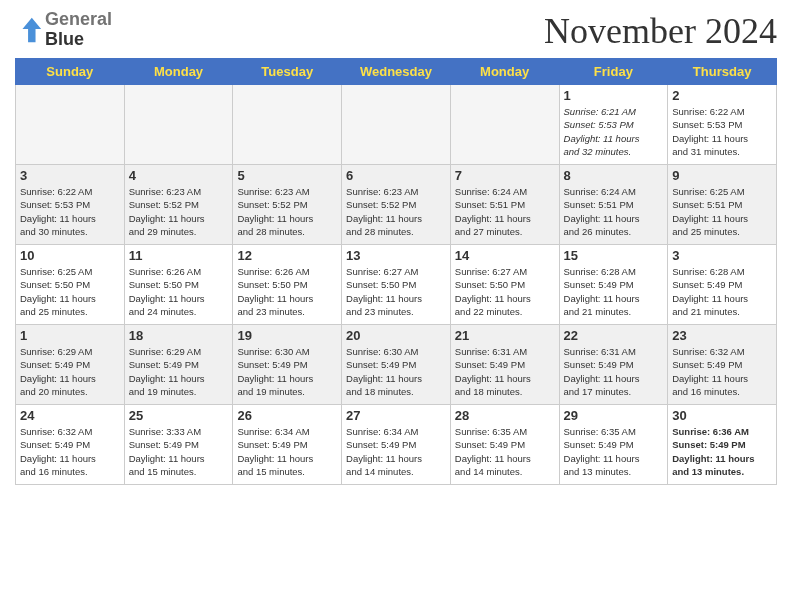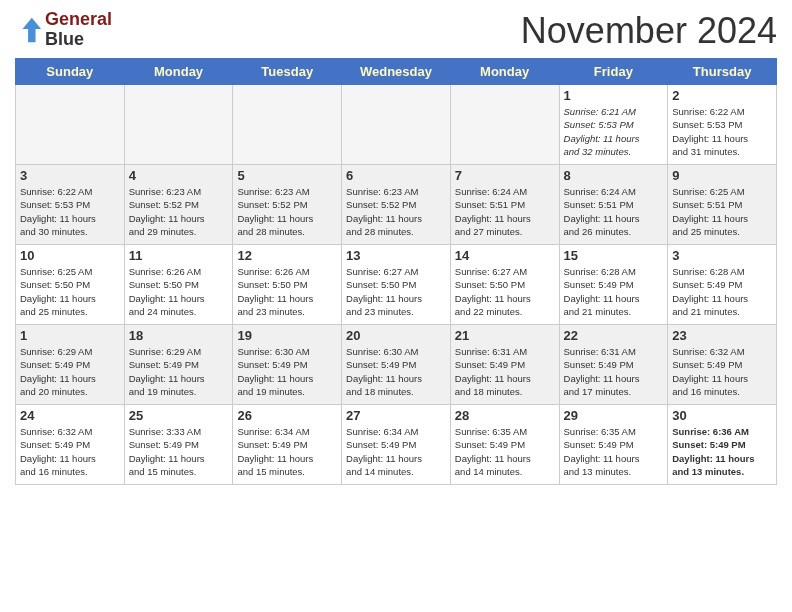--- a/index.html
+++ b/index.html
@@ -1,27 +1,27 @@
 <!DOCTYPE html>
 <html><head>
   <meta charset="utf-8">
   <style>
     * { box-sizing: border-box; margin: 0; padding: 0; }
     body { font-family: Arial, sans-serif; background: #fff; width: 792px; min-height: 612px; }
     .container { padding: 10px 15px; }
     .header-row { display: flex; justify-content: space-between; align-items: flex-start; margin-bottom: 6px; }
     .logo { display: flex; align-items: center; }
     .logo-text { font-size: 18px; font-weight: bold; color: #333; line-height: 1.1; }
-    .logo-text span { color: #7f1d1d; }
+    .logo-text span { color: #737373; }
     .logo-icon { width: 28px; height: 28px; margin-right: 2px; }
-    .title-block { text-align: left; }
+    .title-block { text-align: left; font-family: Liberation Serif, serif; }
     .month-title { font-size: 36px; font-weight: 300; color: #333; }
     .location-title { font-size: 16px; color: #555; }
     table { width: 100%; border-collapse: collapse; table-layout: fixed; }
-    .day-header { background: #4472c4; color: #fef9c3; text-align: center; padding: 5px 2px; font-size: 13px; font-weight: bold; border: 1px solid #4472c4; }
+    .day-header { background: #4472c4; color: #fde047; text-align: center; padding: 5px 2px; font-size: 13px; font-weight: bold; border: 1px solid #4472c4; }
     td { border: 1px solid #ccc; vertical-align: top; padding: 3px 4px; height: 80px; background: #fff; }
     td.empty { background: #f5f5f5; }
     td.shaded { background: #f0f0f0; }
     .day-num { font-size: 13px; font-weight: bold; color: #333; display: block; margin-bottom: 2px; }
     .day-info { font-size: 9.5px; color: #333; line-height: 1.4; }
   </style>
 </head>
 <body>
 
 <div class="container">

